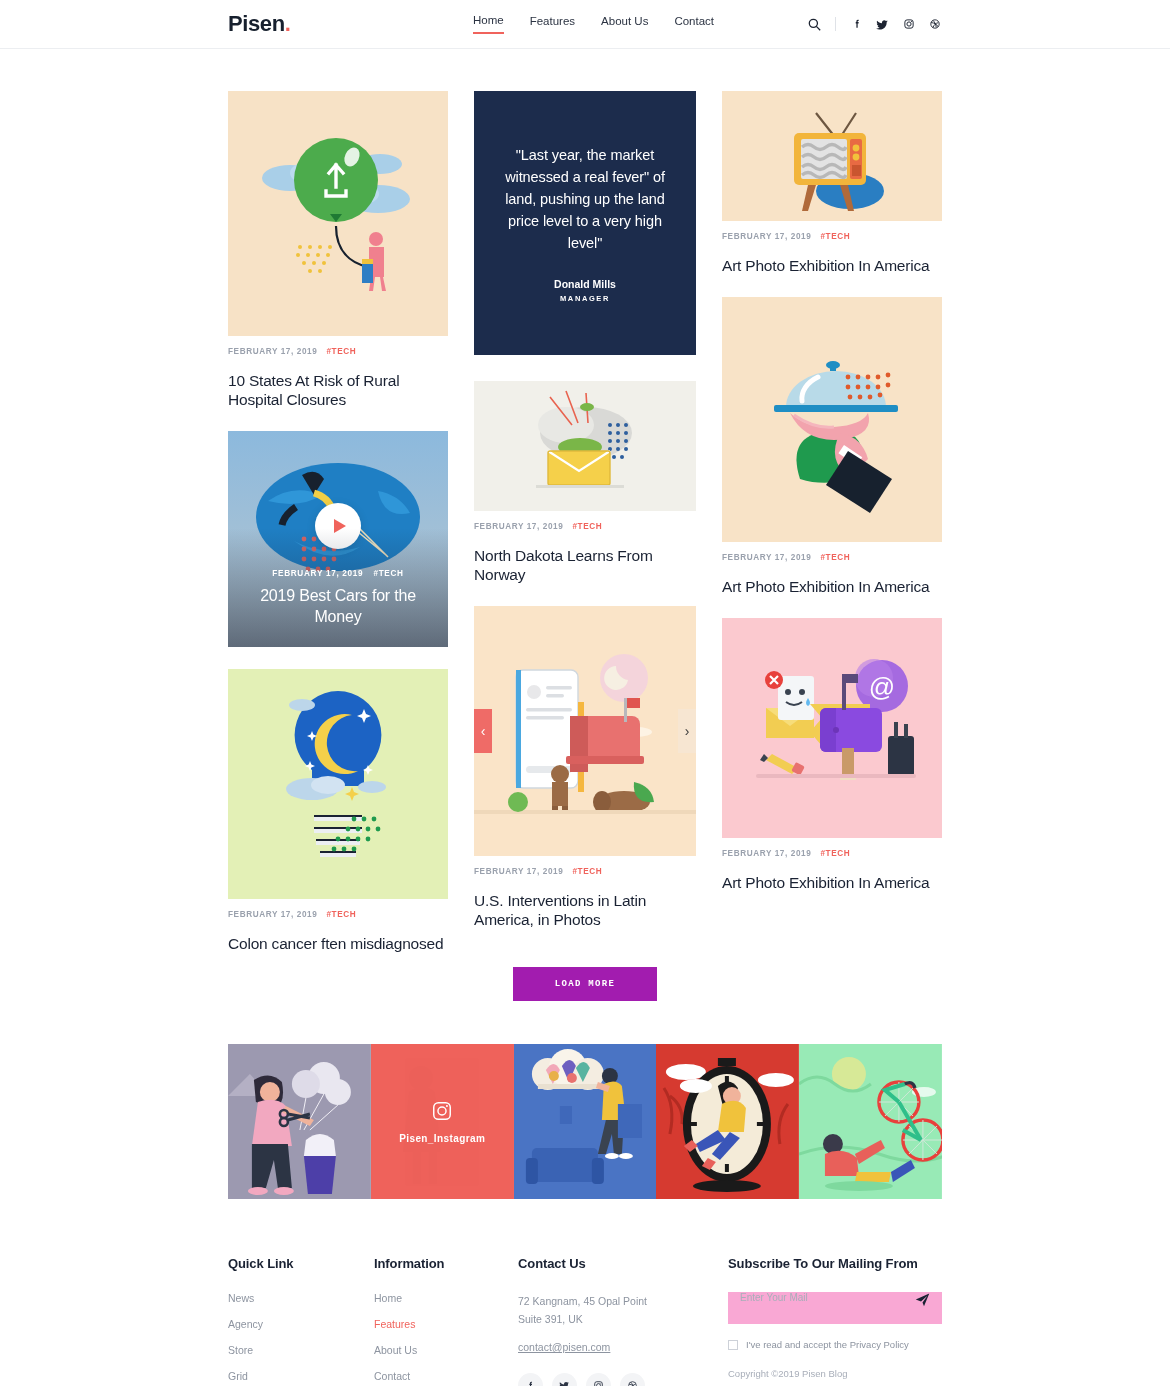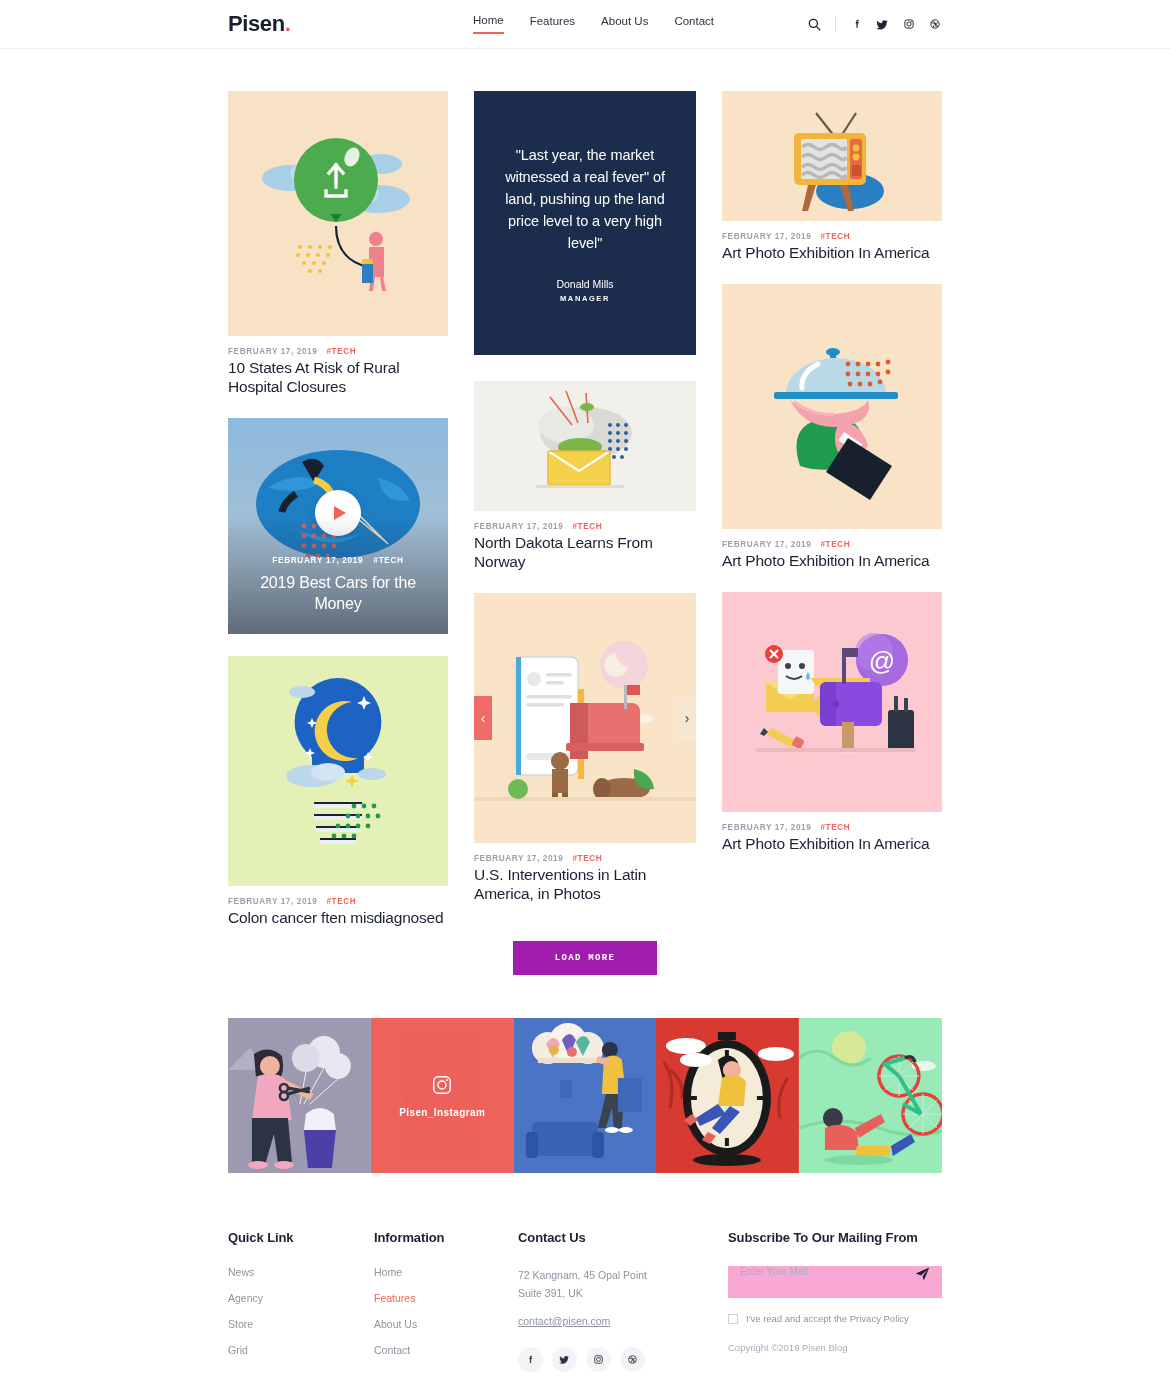--- a/index.html
+++ b/index.html
@@ -90,21 +90,21 @@
     display: flex;
     align-items: center;
     gap: 9px;
     font-size: 8.2px;
     letter-spacing: 0.6px;
     font-weight: bold;
   }
   .meta .date { color: #9aa1ad; }
   .meta .tag { color: #f0635c; }
   .card-title {
-    margin-top: 2px;
+    margin-top: 15px;
     font-size: 15.5px;
     line-height: 19px;
     color: #1a2233;
     font-weight: normal;
     letter-spacing: -0.2px;
     cursor: pointer;
   }
 
   
   .quote-card {
@@ -120,21 +120,21 @@
   .quote-text {
     color: #ffffff;
     font-size: 14.5px;
     line-height: 22px;
     text-align: center;
     letter-spacing: -0.1px;
   }
   .quote-author {
     color: #ffffff;
     font-size: 10.5px;
-    font-weight: normal;
+    font-weight: bold;
     margin-top: 24px;
     text-align: center;
   }
   .quote-role {
     color: #ffffff;
     font-size: 7.5px;
     letter-spacing: 1.6px;
     margin-top: 4px;
     text-align: center;
     font-weight: bold;

